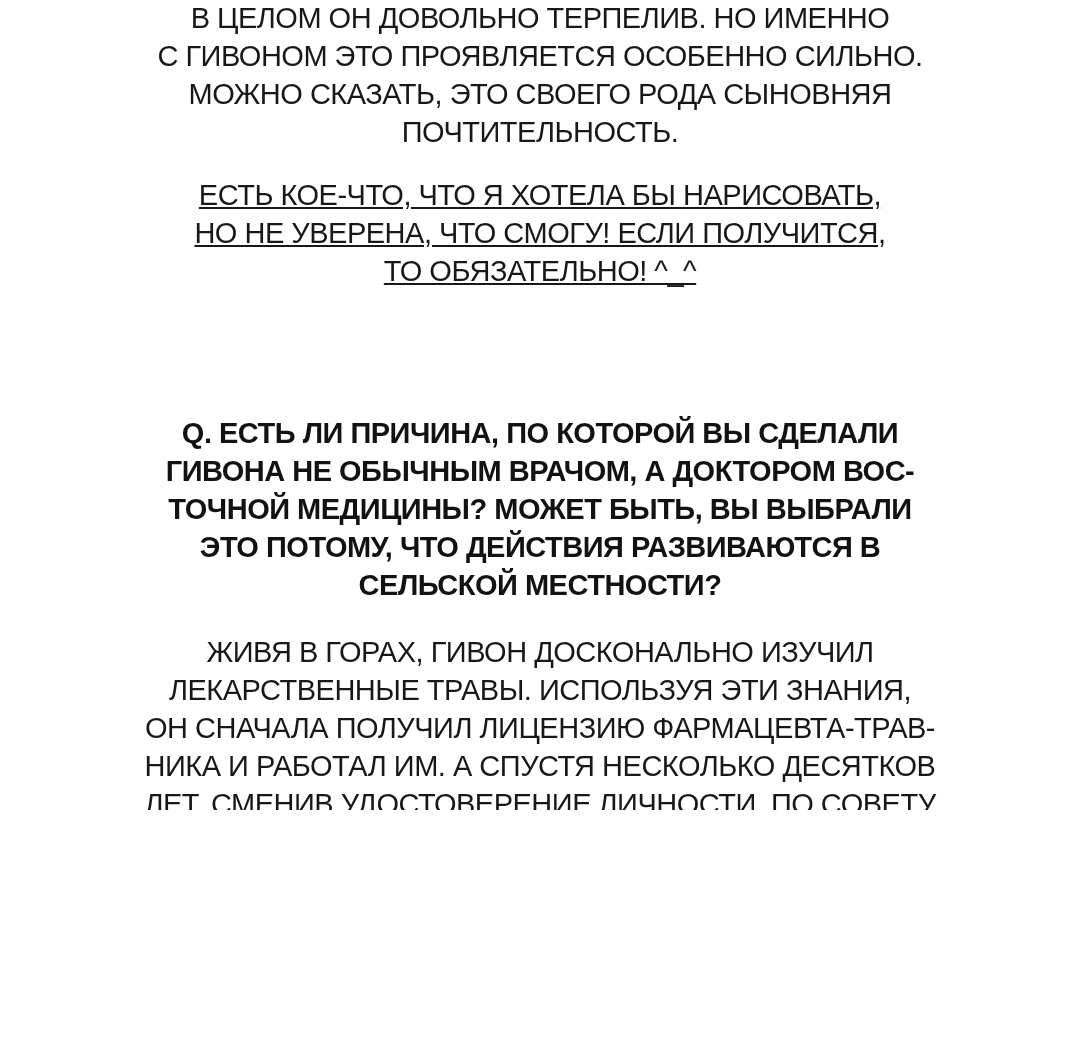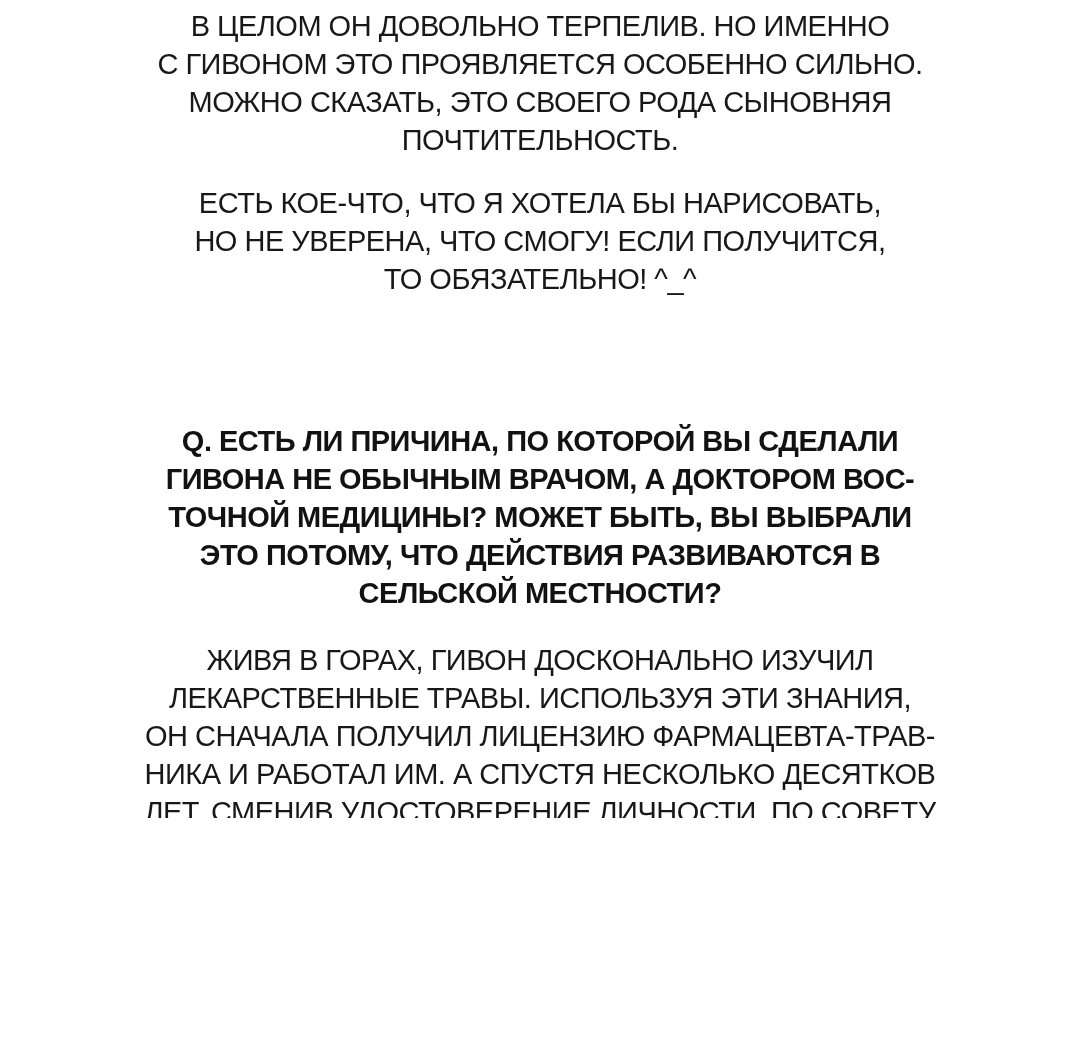--- a/index.html
+++ b/index.html
@@ -4,21 +4,21 @@
 <style>
   html, body {
     margin: 0;
     padding: 0;
     background: #ffffff;
   }
   .page {
     position: relative;
     width: 1080px;
     height: 810px;
-    margin: 8px auto;
+    margin: 0 auto;
     background: #ffffff;
     overflow: hidden;
     font-family: "Liberation Sans", sans-serif;
     color: #181818;
   }
   .txt-block {
     width: 100%;
     text-align: center;
     font-size: 29px;
     line-height: 38px;
@@ -29,21 +29,21 @@
   .answer {
     font-weight: 400;
   }
   .question {
     font-weight: 700;
     color: #121212;
   }
   
   .b1 { margin-top: -1px; }
   .b2 { margin-top: 129px; }
-  .b3 { margin-top: 25px; }
+  .b3 { margin-top: 25px; text-decoration: underline; }
   .b4 { margin-top: 124px; }
   .b5 { margin-top: 29px; }
 </style>
 </head>
 <body>
 
 <div class="page">
 
   <div class="txt-block answer b1">В ЦЕЛОМ ОН ДОВОЛЬНО ТЕРПЕЛИВ. НО ИМЕННО<br>С ГИВОНОМ ЭТО ПРОЯВЛЯЕТСЯ ОСОБЕННО СИЛЬНО.<br>МОЖНО СКАЗАТЬ, ЭТО СВОЕГО РОДА СЫНОВНЯЯ<br>ПОЧТИТЕЛЬНОСТЬ.</div>
 

